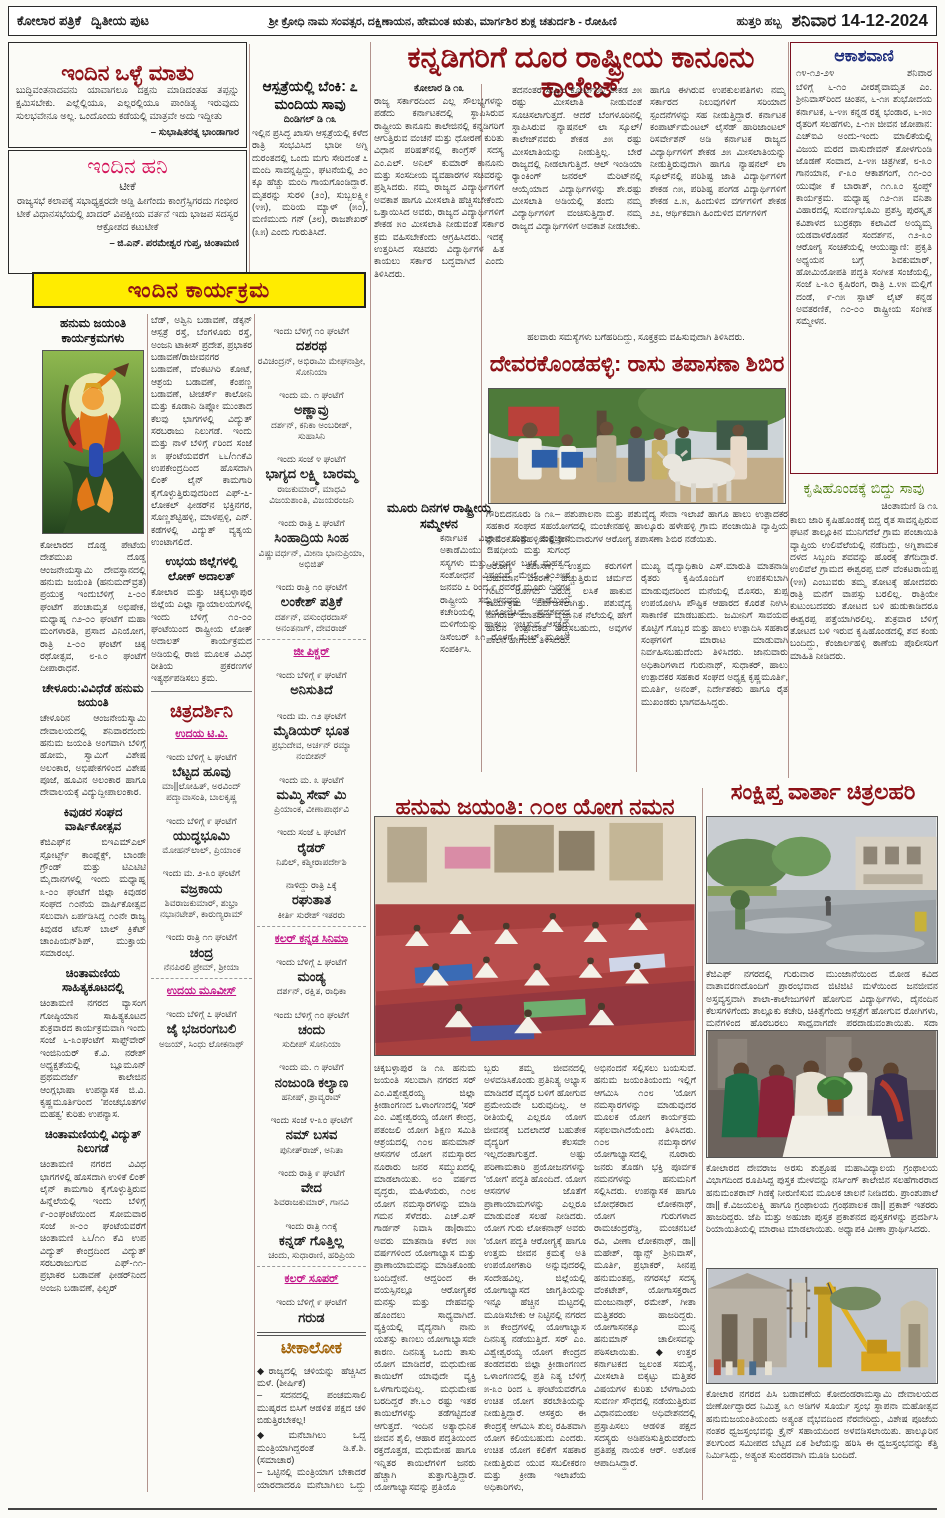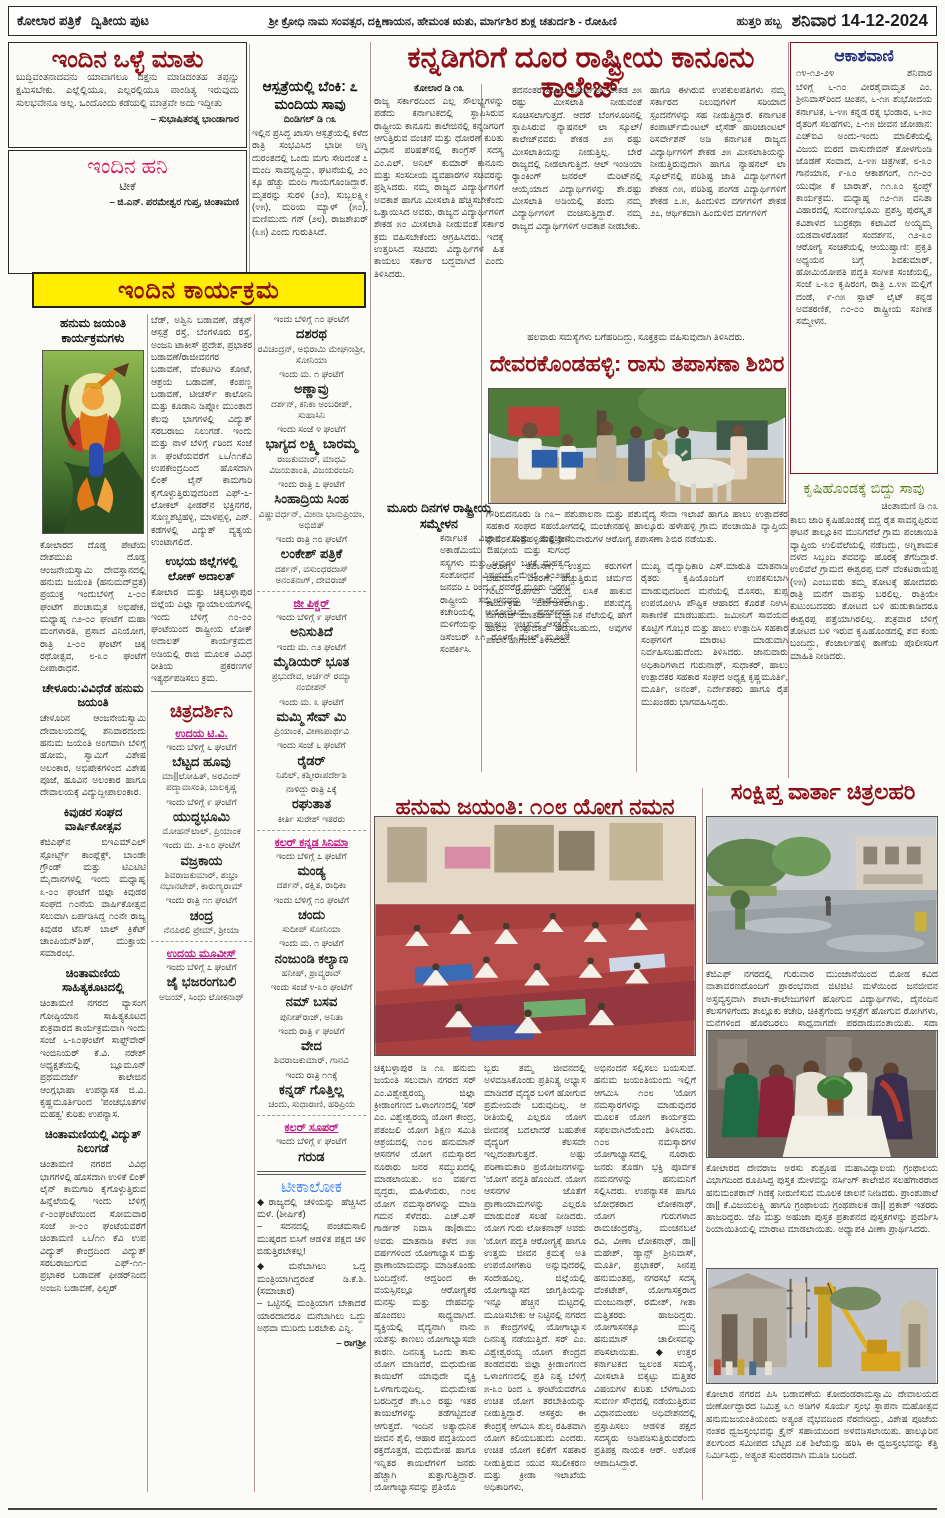--- a/index.html
+++ b/index.html
@@ -14,29 +14,29 @@
   .hl-main{font-size:29px;font-weight:bold;color:#8d1117;text-align:center;line-height:1.05;}
   .hl-sec{font-size:22px;font-weight:bold;color:#8d1117;text-align:center;line-height:1.05;}
   .hl-small{font-size:14px;font-weight:bold;color:#111;text-align:center;line-height:1.25;}
   .subhead{font-size:11.5px;font-weight:bold;text-align:center;line-height:1.25;margin:6px 0 3px;color:#111;}
   .dateline{font-size:9.5px;font-weight:bold;text-align:center;margin-bottom:2px;}
   .byline{font-size:9.5px;font-weight:bold;text-align:right;margin-top:3px;}
   .boxed{border:1.6px solid #2a2a2a;}
   .vrule{position:absolute;width:1px;background:#8a5a55;opacity:.65;}
   .caption{font-size:9.3px;line-height:1.32;text-align:justify;color:#222;overflow:hidden;word-break:break-word;}
   .banner{background:#ffec00;border:2px solid #222;display:flex;align-items:center;justify-content:center;}
-  .banner span{font-size:24px;font-weight:bold;color:#8d1117;letter-spacing:1px;}
+  .banner span{font-size:21px;font-weight:bold;color:#8d1117;letter-spacing:1px;}
   .channel{font-size:11px;font-weight:bold;color:#c01287;text-align:center;text-decoration:underline;
            margin:5px 0 2px;border-top:1px dashed #999;padding-top:5px;}
-  .tv-time{font-size:9px;text-align:center;line-height:1.25;}
+  .tv-time{font-size:9px;text-align:center;line-height:1.25;margin-top:12px;}
   .tv-title{font-size:13px;font-weight:bold;text-align:center;line-height:1.25;margin:1px 0;}
   .tv-cast{font-size:9px;text-align:center;line-height:1.25;margin-bottom:3px;color:#333;}
   .big-col-head{font-size:18px;font-weight:bold;color:#8d1117;text-align:center;margin:6px 0 2px;}
   .teeka{border-top:4px double #555;margin-top:6px;padding-top:3px;}
-  .teeka-title{font-size:16px;font-weight:normal;color:#3b82f6;text-align:center;margin-bottom:0;}
+  .teeka-title{font-size:16px;font-weight:bold;color:#a16207;text-align:center;margin-bottom:8px;}
   .photo{display:block;border:1px solid #555;}
   .akash-box{border:1.6px solid #7a1020;padding:4px 5px;overflow:hidden;}
   .akash-title{font-size:16px;font-weight:bold;color:#1b2a7b;text-align:center;margin-bottom:2px;}
   .akash-date{font-size:9.5px;display:flex;justify-content:space-between;margin-bottom:2px;}
   .hdr{border:1.6px solid #2a2a2a;display:flex;align-items:center;padding:0 8px;gap:10px;background:#fff;}
   .hdr .paper{font-size:13px;font-weight:bold;white-space:nowrap;}
   .hdr .pan{font-size:11px;font-weight:bold;flex:1;text-align:center;}
   .hdr .fest{font-size:11.5px;font-weight:bold;white-space:nowrap;}
   .hdr .date{font-size:17px;font-weight:bold;white-space:nowrap;}
   .closing-line{font-size:9.2px;text-align:center;overflow:hidden;white-space:nowrap;}
@@ -46,28 +46,29 @@
 
 <div class="abs hdr" style="left:8px;top:6px;width:929px;height:30px;">
   <span class="paper">ಕೋಲಾರ ಪತ್ರಿಕೆ</span>
   <span class="paper">ದ್ವಿತೀಯ ಪುಟ</span>
   <span class="pan">ಶ್ರೀ ಕ್ರೋಧಿ ನಾಮ ಸಂವತ್ಸರ, ದಕ್ಷಿಣಾಯನ, ಹೇಮಂತ ಋತು, ಮಾರ್ಗಶಿರ ಶುಕ್ಲ ಚತುರ್ದಶಿ - ರೋಹಿಣಿ</span>
   <span class="fest">ಹುತ್ತರಿ ಹಬ್ಬ</span>
   <span class="date">ಶನಿವಾರ 14-12-2024</span>
 </div>
 
 <div class="abs boxed" style="left:8px;top:42px;width:239px;height:106px;padding:3px 7px;overflow:hidden;">
-  <div class="hl-sec" style="font-size:24px;">ಇಂದಿನ ಒಳ್ಳೆ ಮಾತು</div>
+  <div class="hl-sec" style="font-size:21px;margin-top:16px;">ಇಂದಿನ ಒಳ್ಳೆ ಮಾತು</div>
   <div class="body-txt" style="font-size:9.6px;">ಬುದ್ಧಿವಂತನಾದವನು ಯಾವಾಗಲೂ ದಕ್ಷನು ಮಾಡಿದಂತಹ ತಪ್ಪನ್ನು ಕ್ಷಮಿಸಬೇಕು. ಎಲ್ಲೆಲ್ಲಿಯೂ, ಎಲ್ಲರಲ್ಲಿಯೂ ಪಾಂಡಿತ್ಯ ಇರುವುದು ಸುಲಭವೇನೂ ಅಲ್ಲ. ಒಂದೊಂದು ಕಡೆಯಲ್ಲಿ ಮಾತ್ರವೇ ಅದು ಇದ್ದೀತು</div>
   <div class="byline">– ಸುಭಾಷಿತರತ್ನ ಭಾಂಡಾಗಾರ</div>
 </div>
 
 <div class="abs boxed" style="left:8px;top:150px;width:239px;height:124px;padding:3px 7px;overflow:hidden;">
   <div class="ctr bold" style="font-size:21px;color:#d4145a;">ಇಂದಿನ ಹನಿ</div>
   <div class="ctr bold" style="font-size:11.5px;margin:2px 0;">ಟೀಕೆ</div>
+  <div class="body-txt ctr" style="font-size:9.6px;text-align:center;">ರಾಜ್ಯಸಭೆ ಕಲಾಪಕ್ಕೆ ಸಭಾಧ್ಯಕ್ಷರದೇ ಅಡ್ಡಿ ಹೀಗೆಂದು ಕಾಂಗ್ರೆಸ್ಸಿಗರದು ಗಂಭೀರ ಟೀಕೆ ವಿಧಾನಸಭೆಯಲ್ಲಿ ಖಾದರ್ ವಿಪಕ್ಷೀಯ ವರ್ತನೆ ಇದು ಭಾಜಪ ಸದಸ್ಯರ ಆಕ್ರೋಶದ ಕಟುಟೀಕೆ</div>
   <div class="byline">– ಜಿ.ಎನ್. ಪರಮೇಶ್ವರ ಗುಪ್ತ, ಚಿಂತಾಮಣಿ</div>
 </div>
 
 <div class="abs" style="left:252px;top:36px;width:116px;height:228px;overflow:hidden;margin-top:42px;">
   <div class="hl-small">ಆಸ್ಪತ್ರೆಯಲ್ಲಿ ಬೆಂಕಿ: ೭ ಮಂದಿಯ ಸಾವು</div>
   <div class="dateline">ದಿಂಡಿಗಲ್ ಡಿ ೧೩</div>
   <div class="body-txt">ಇಲ್ಲಿನ ಪ್ರಸಿದ್ಧ ಖಾಸಗಿ ಆಸ್ಪತ್ರೆಯಲ್ಲಿ ಕಳೆದ ರಾತ್ರಿ ಸಂಭವಿಸಿದ ಭಾರೀ ಅಗ್ನಿ ದುರಂತದಲ್ಲಿ ಒಂದು ಮಗು ಸೇರಿದಂತೆ ೭ ಮಂದಿ ಸಾವನ್ನಪ್ಪಿದ್ದು, ಘಟನೆಯಲ್ಲಿ ೨೦ ಕ್ಕೂ ಹೆಚ್ಚು ಮಂದಿ ಗಾಯಗೊಂಡಿದ್ದಾರೆ. ಮೃತರನ್ನು ಸುರಳಿ (೨೦), ಸುಬ್ಬಲಕ್ಷ್ಮೀ (೪೫), ಮರಿಯ ಮ್ಯಾಳ್ (೫೦), ಮಣಿಮುದು ಗನ್ (೨೮), ರಾಜಶೇಖರ್ (೩೫) ಎಂದು ಗುರುತಿಸಿದೆ.</div>
 </div>
 
 <div class="abs hl-main" style="left:374px;top:42px;width:414px;height:36px;">ಕನ್ನಡಿಗರಿಗೆ ದೂರ ರಾಷ್ಟ್ರೀಯ ಕಾನೂನು ಕಾಲೇಜ್</div>

